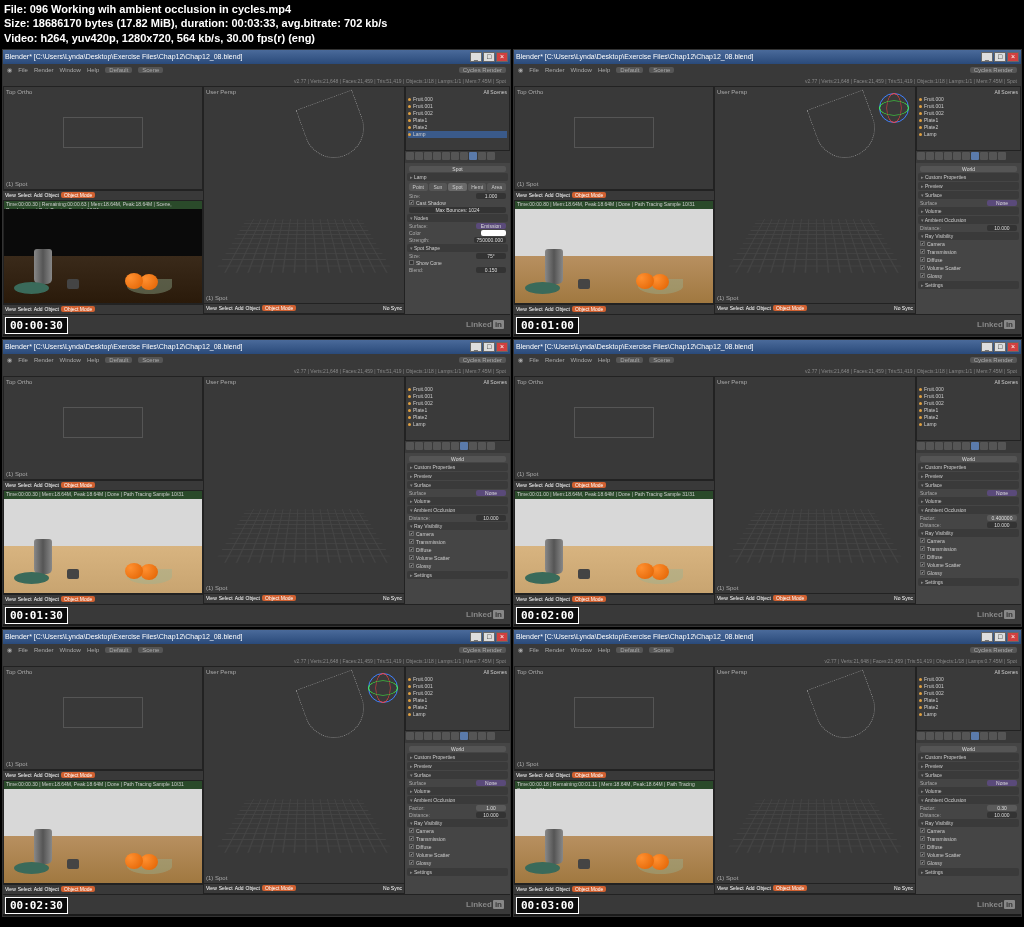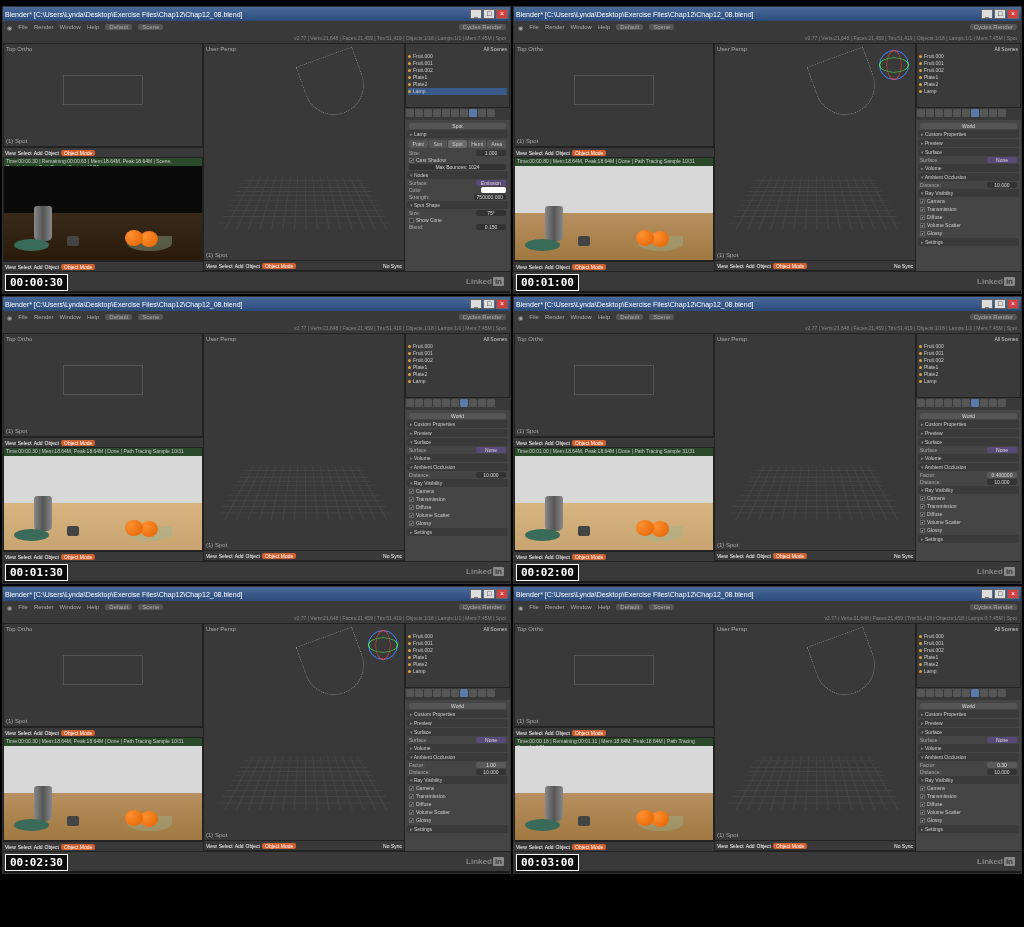--- a/index.html
+++ b/index.html
@@ -72,20 +72,23 @@
 .tabbtns .tab.act { background: #6a6a6a; }
 .bottombar { height: 20px; background: #393939; border-top: 1px solid #222; display: flex; align-items: center; justify-content: flex-end; padding: 0 6px; }
 .linkedin { font-size: 8px; color: #888; font-weight: bold; }
 .linkedin .in { background: #888; color: #393939; padding: 0 2px; border-radius: 1px; margin-left: 1px; }
 .timecode { position: absolute; left: 2px; bottom: 2px; background: rgba(0,0,0,0.8); color: #fff; font-size: 11px; font-weight: bold; padding: 1px 4px; border: 1px solid #fff; font-family: monospace; }
 </style>
 </head>
 <body>
 
 <div class="header">
+  <div><span class="label">File:</span> <span>096 Working wih ambient occlusion in cycles.mp4</span></div>
+  <div><span class="label">Size:</span> <span>18686170 bytes (17.82 MiB), duration: 00:03:33, avg.bitrate: 702 kb/s</span></div>
+  <div><span class="label">Video:</span> <span>h264, yuv420p, 1280x720, 564 kb/s, 30.00 fps(r) (eng)</span></div>
 </div>
 
 <div class="grid" id="grid">
   <div class="cell">
     <div class="titlebar">
       <span>Blender* [C:\Users\Lynda\Desktop\Exercise Files\Chap12\Chap12_08.blend]</span>
       <span class="spacer"></span>
       <span class="winbtn">_</span>
       <span class="winbtn">□</span>
       <span class="winbtn close">×</span>

